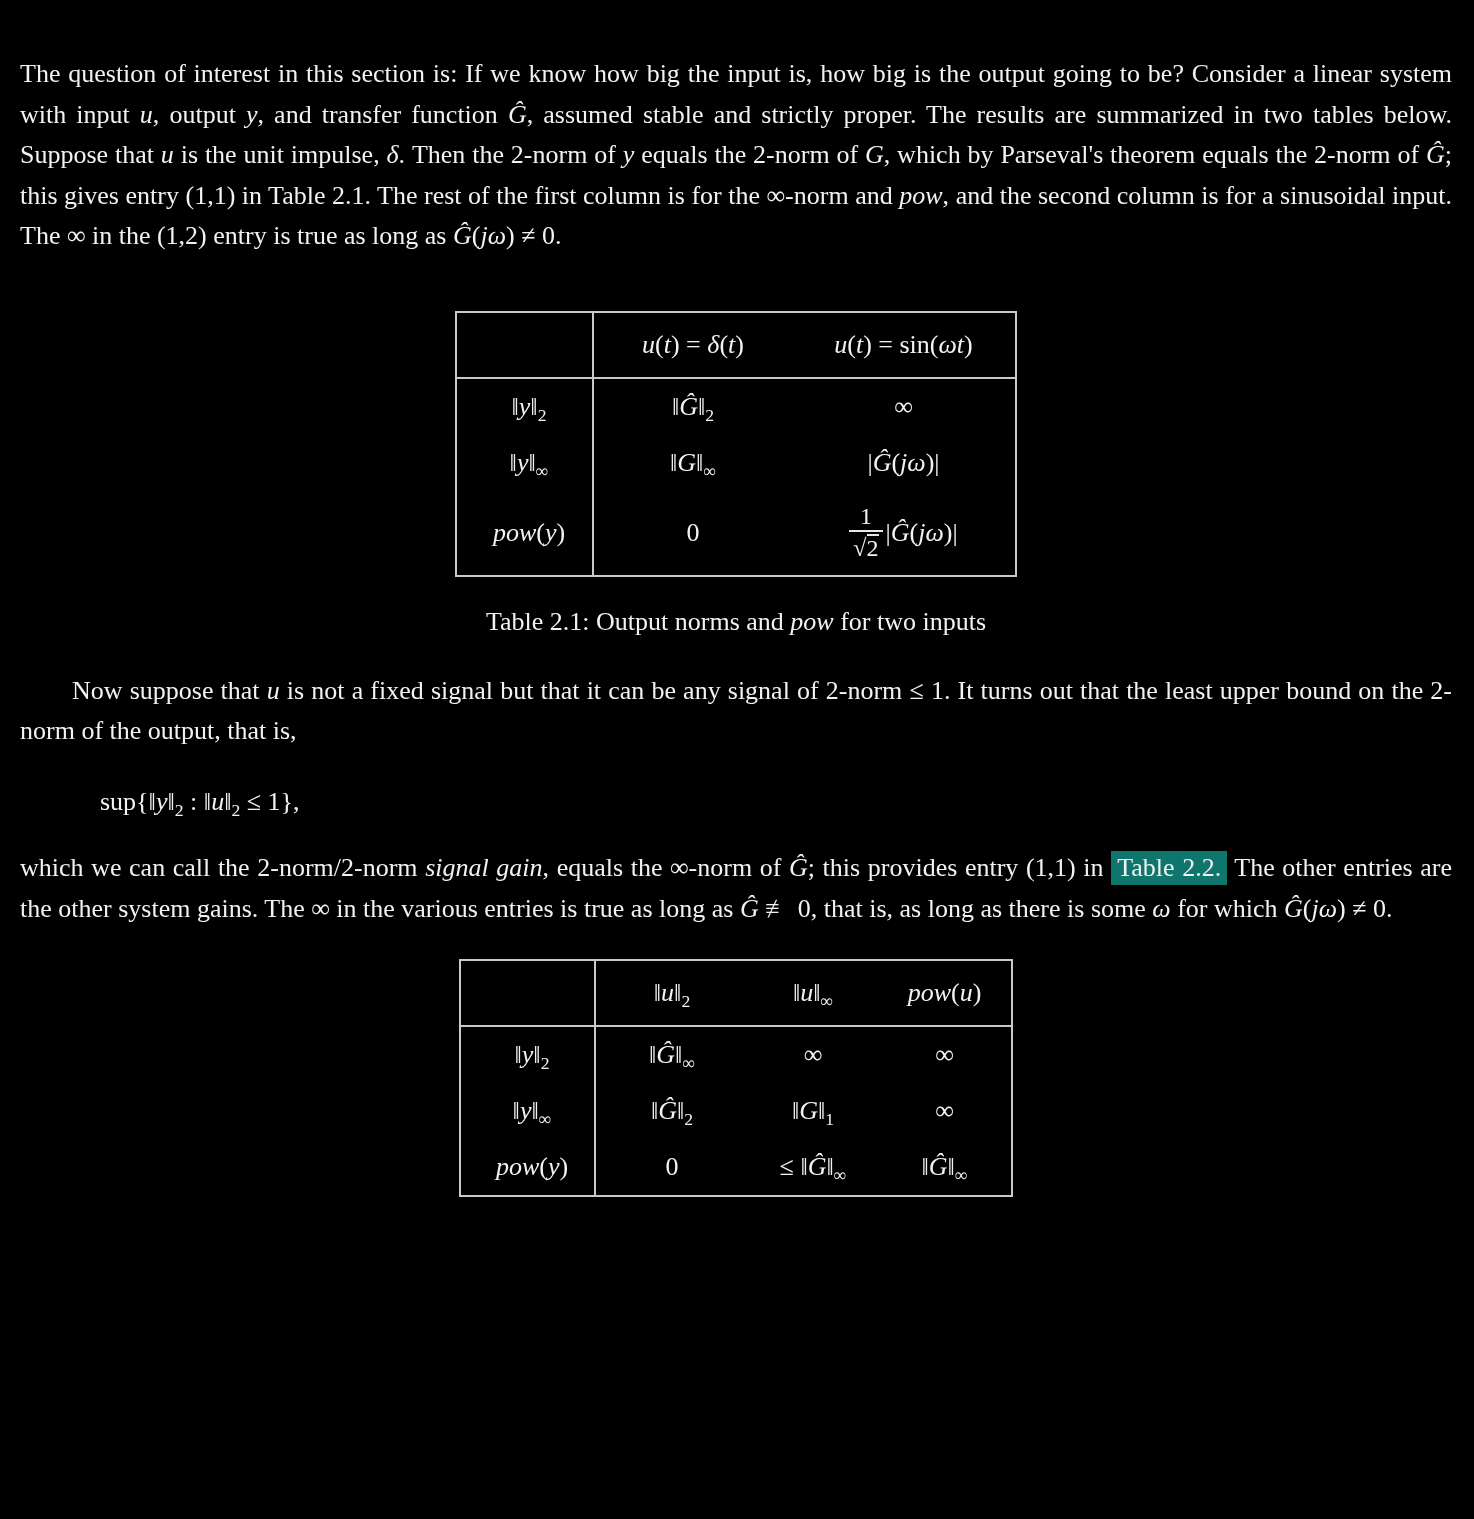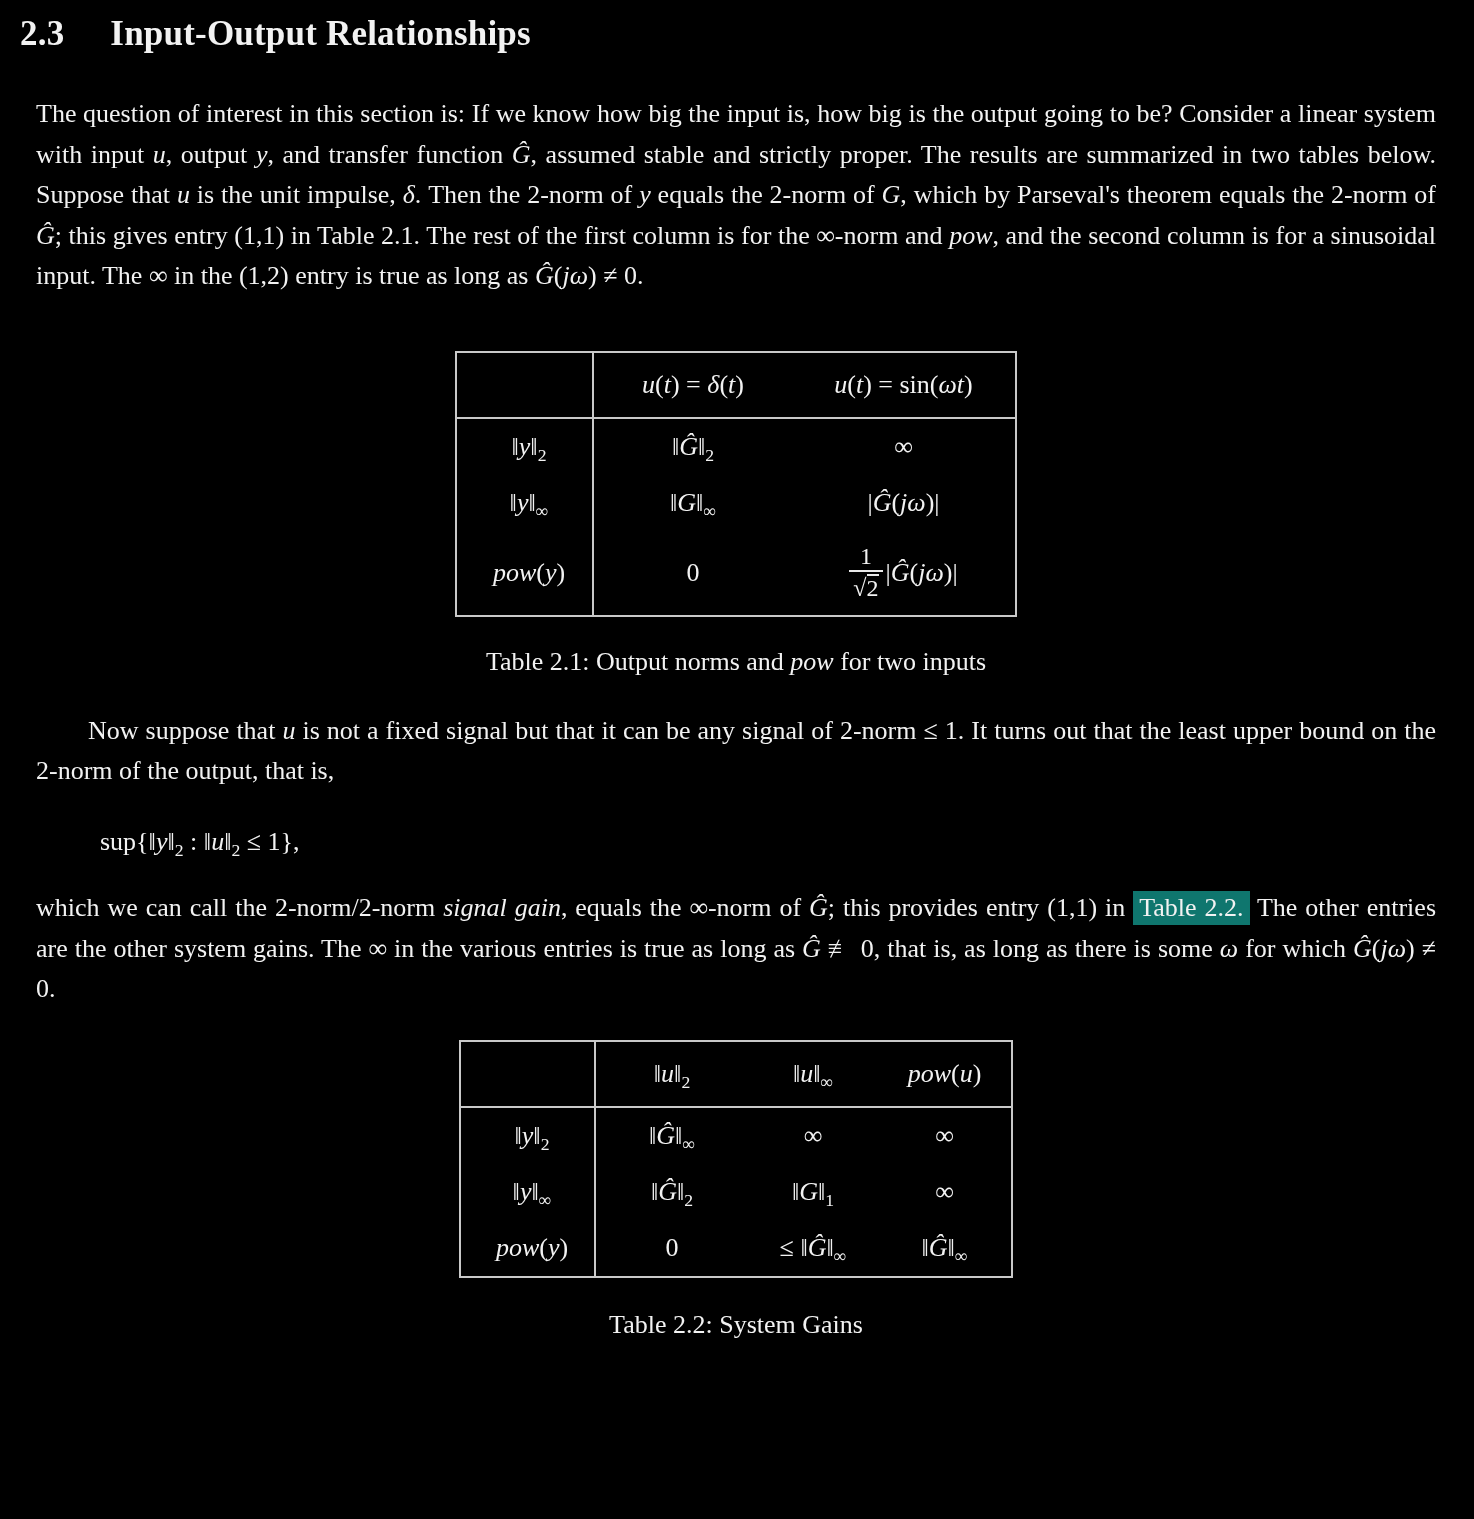--- a/index.html
+++ b/index.html
@@ -5,21 +5,21 @@
   html,body{margin:0;padding:0;}
   body{
     width:1474px;height:1519px;overflow:hidden;
     background:#000;color:#f2f2f2;
     font-family:"Liberation Serif","DejaVu Serif",serif;
     font-size:26px;
   }
   .page{padding:14px 22px 0 20px;box-sizing:border-box;}
   h1{font-size:35px;font-weight:bold;margin:0;letter-spacing:.2px;}
   h1 .num{display:inline-block;margin-right:46px;}
-  p{margin:16px;text-align:justify;line-height:1.56;}
+  p{margin:0;text-align:justify;line-height:1.56;}
   .p1{margin-top:40px;}
   .p2{margin-top:34px;text-indent:52px;}
   .p3{margin-top:26px;}
   .formula{margin:30px 0 0 80px;line-height:1.56;}
   i{font-style:italic;}
   sub{font-size:68%;line-height:0;}
   .hl{background:#0f766e;padding:2px 6px 3px;}
   .tbl-wrap{display:flex;justify-content:center;}
   .tbl-wrap.t1{margin-top:54px;}
   .tbl-wrap.t2{margin-top:30px;}
@@ -42,23 +42,20 @@
   .fnum{display:block;padding:0 4px;}
   .fden{display:block;border-top:2px solid #e8e8e8;padding:2px 4px 0;}
   .rad{display:inline-block;border-top:2px solid #e8e8e8;line-height:1;}
   .fx{display:inline-block;vertical-align:middle;}
 </style>
 </head>
 <body>
 
 <div class="page">
 
-  <h1>
-    <span class="num">2.3</span><span>Input-Output Relationships</span>
-  </h1>
 
   <p class="p1">The question of interest in this section is: If we know how big the input is, how big is the output going to be? Consider a linear system with input <i>u</i>, output <i>y</i>, and transfer function <i>Ĝ</i>, assumed stable and strictly proper. The results are summarized in two tables below. Suppose that <i>u</i> is the unit impulse, <i>δ</i>. Then the 2-norm of <i>y</i> equals the 2-norm of <i>G</i>, which by Parseval's theorem equals the 2-norm of <i>Ĝ</i>; this gives entry (1,1) in Table 2.1. The rest of the first column is for the ∞-norm and <i>pow</i>, and the second column is for a sinusoidal input. The ∞ in the (1,2) entry is true as long as <i>Ĝ</i>(<i>jω</i>) ≠ 0.</p>
 
   <div class="tbl-wrap t1">
     <table class="math-table t1">
       <colgroup>
           <col class="c0">
           <col class="c1">
           <col class="c2">
         </colgroup>
@@ -129,15 +126,14 @@
           <tr>
             <td class="stub"><i>pow</i>(<i>y</i>)</td>
             <td>0</td>
             <td>≤ ‖<i>Ĝ</i>‖<sub>∞</sub></td>
             <td>‖<i>Ĝ</i>‖<sub>∞</sub></td>
           </tr>
         </tbody>
     </table>
   </div>
 
-  <div class="caption c2">Table 2.2: System Gains</div>
 
 </div>
 
 </body></html>

